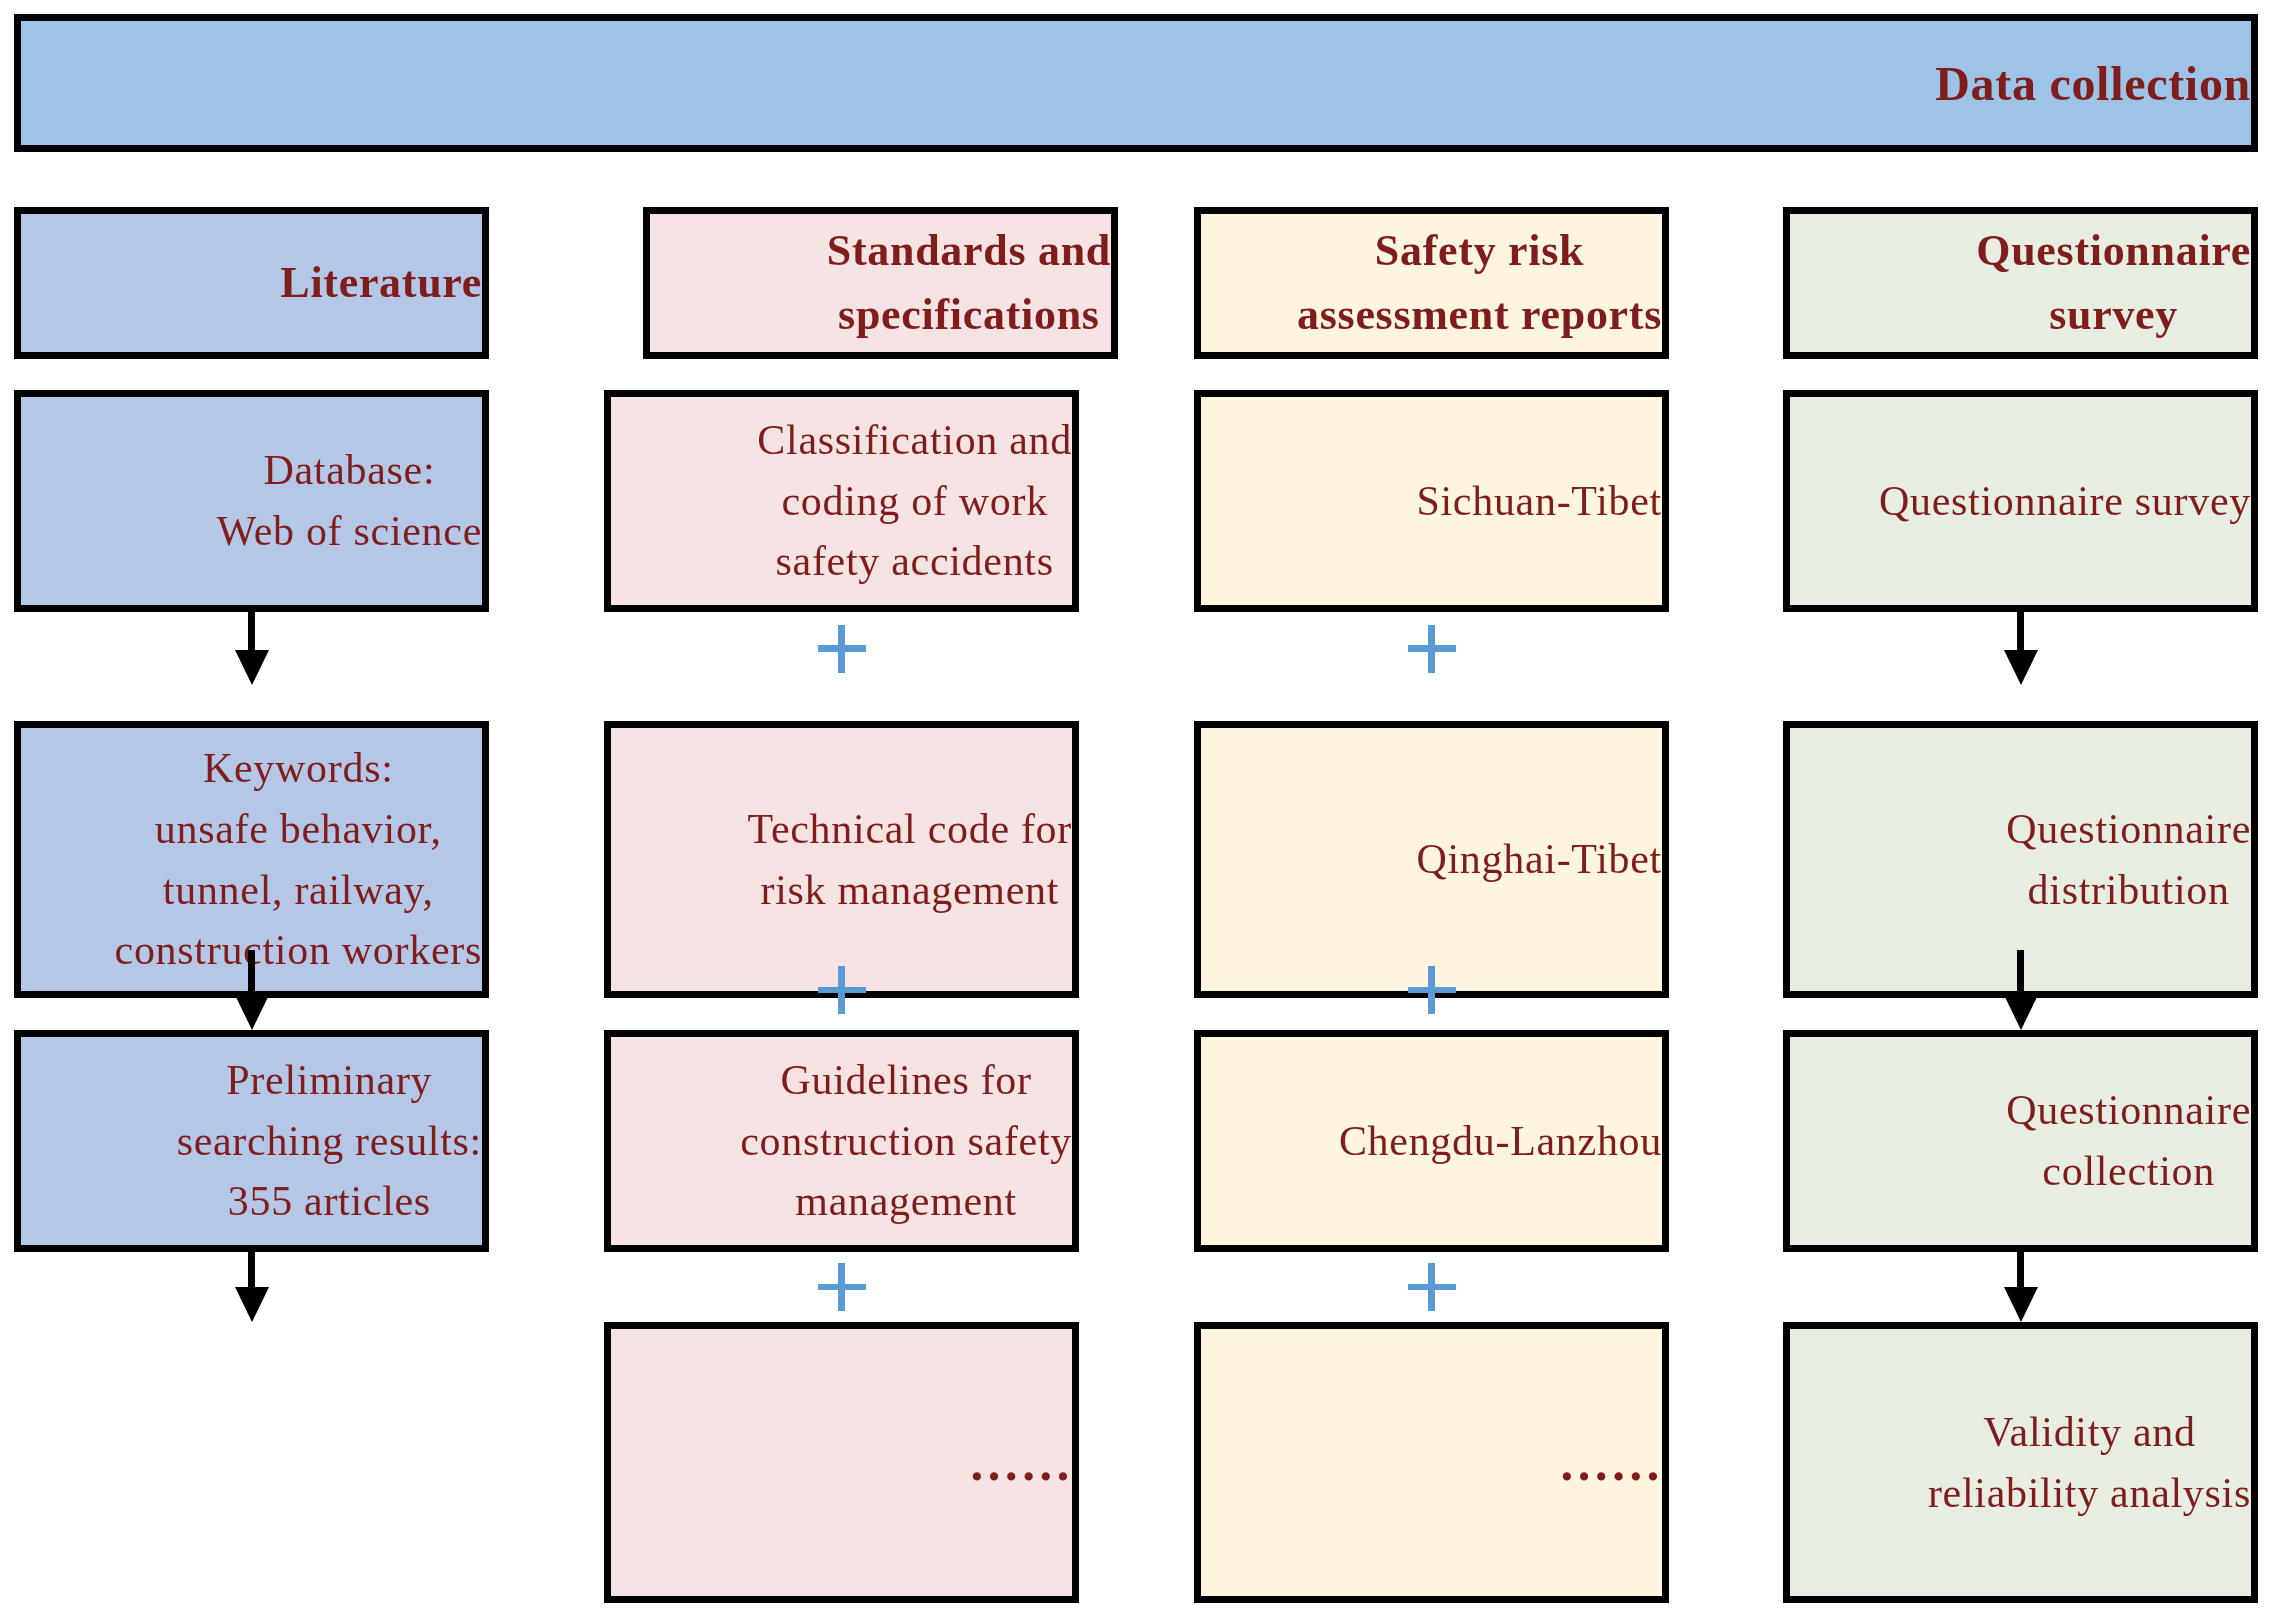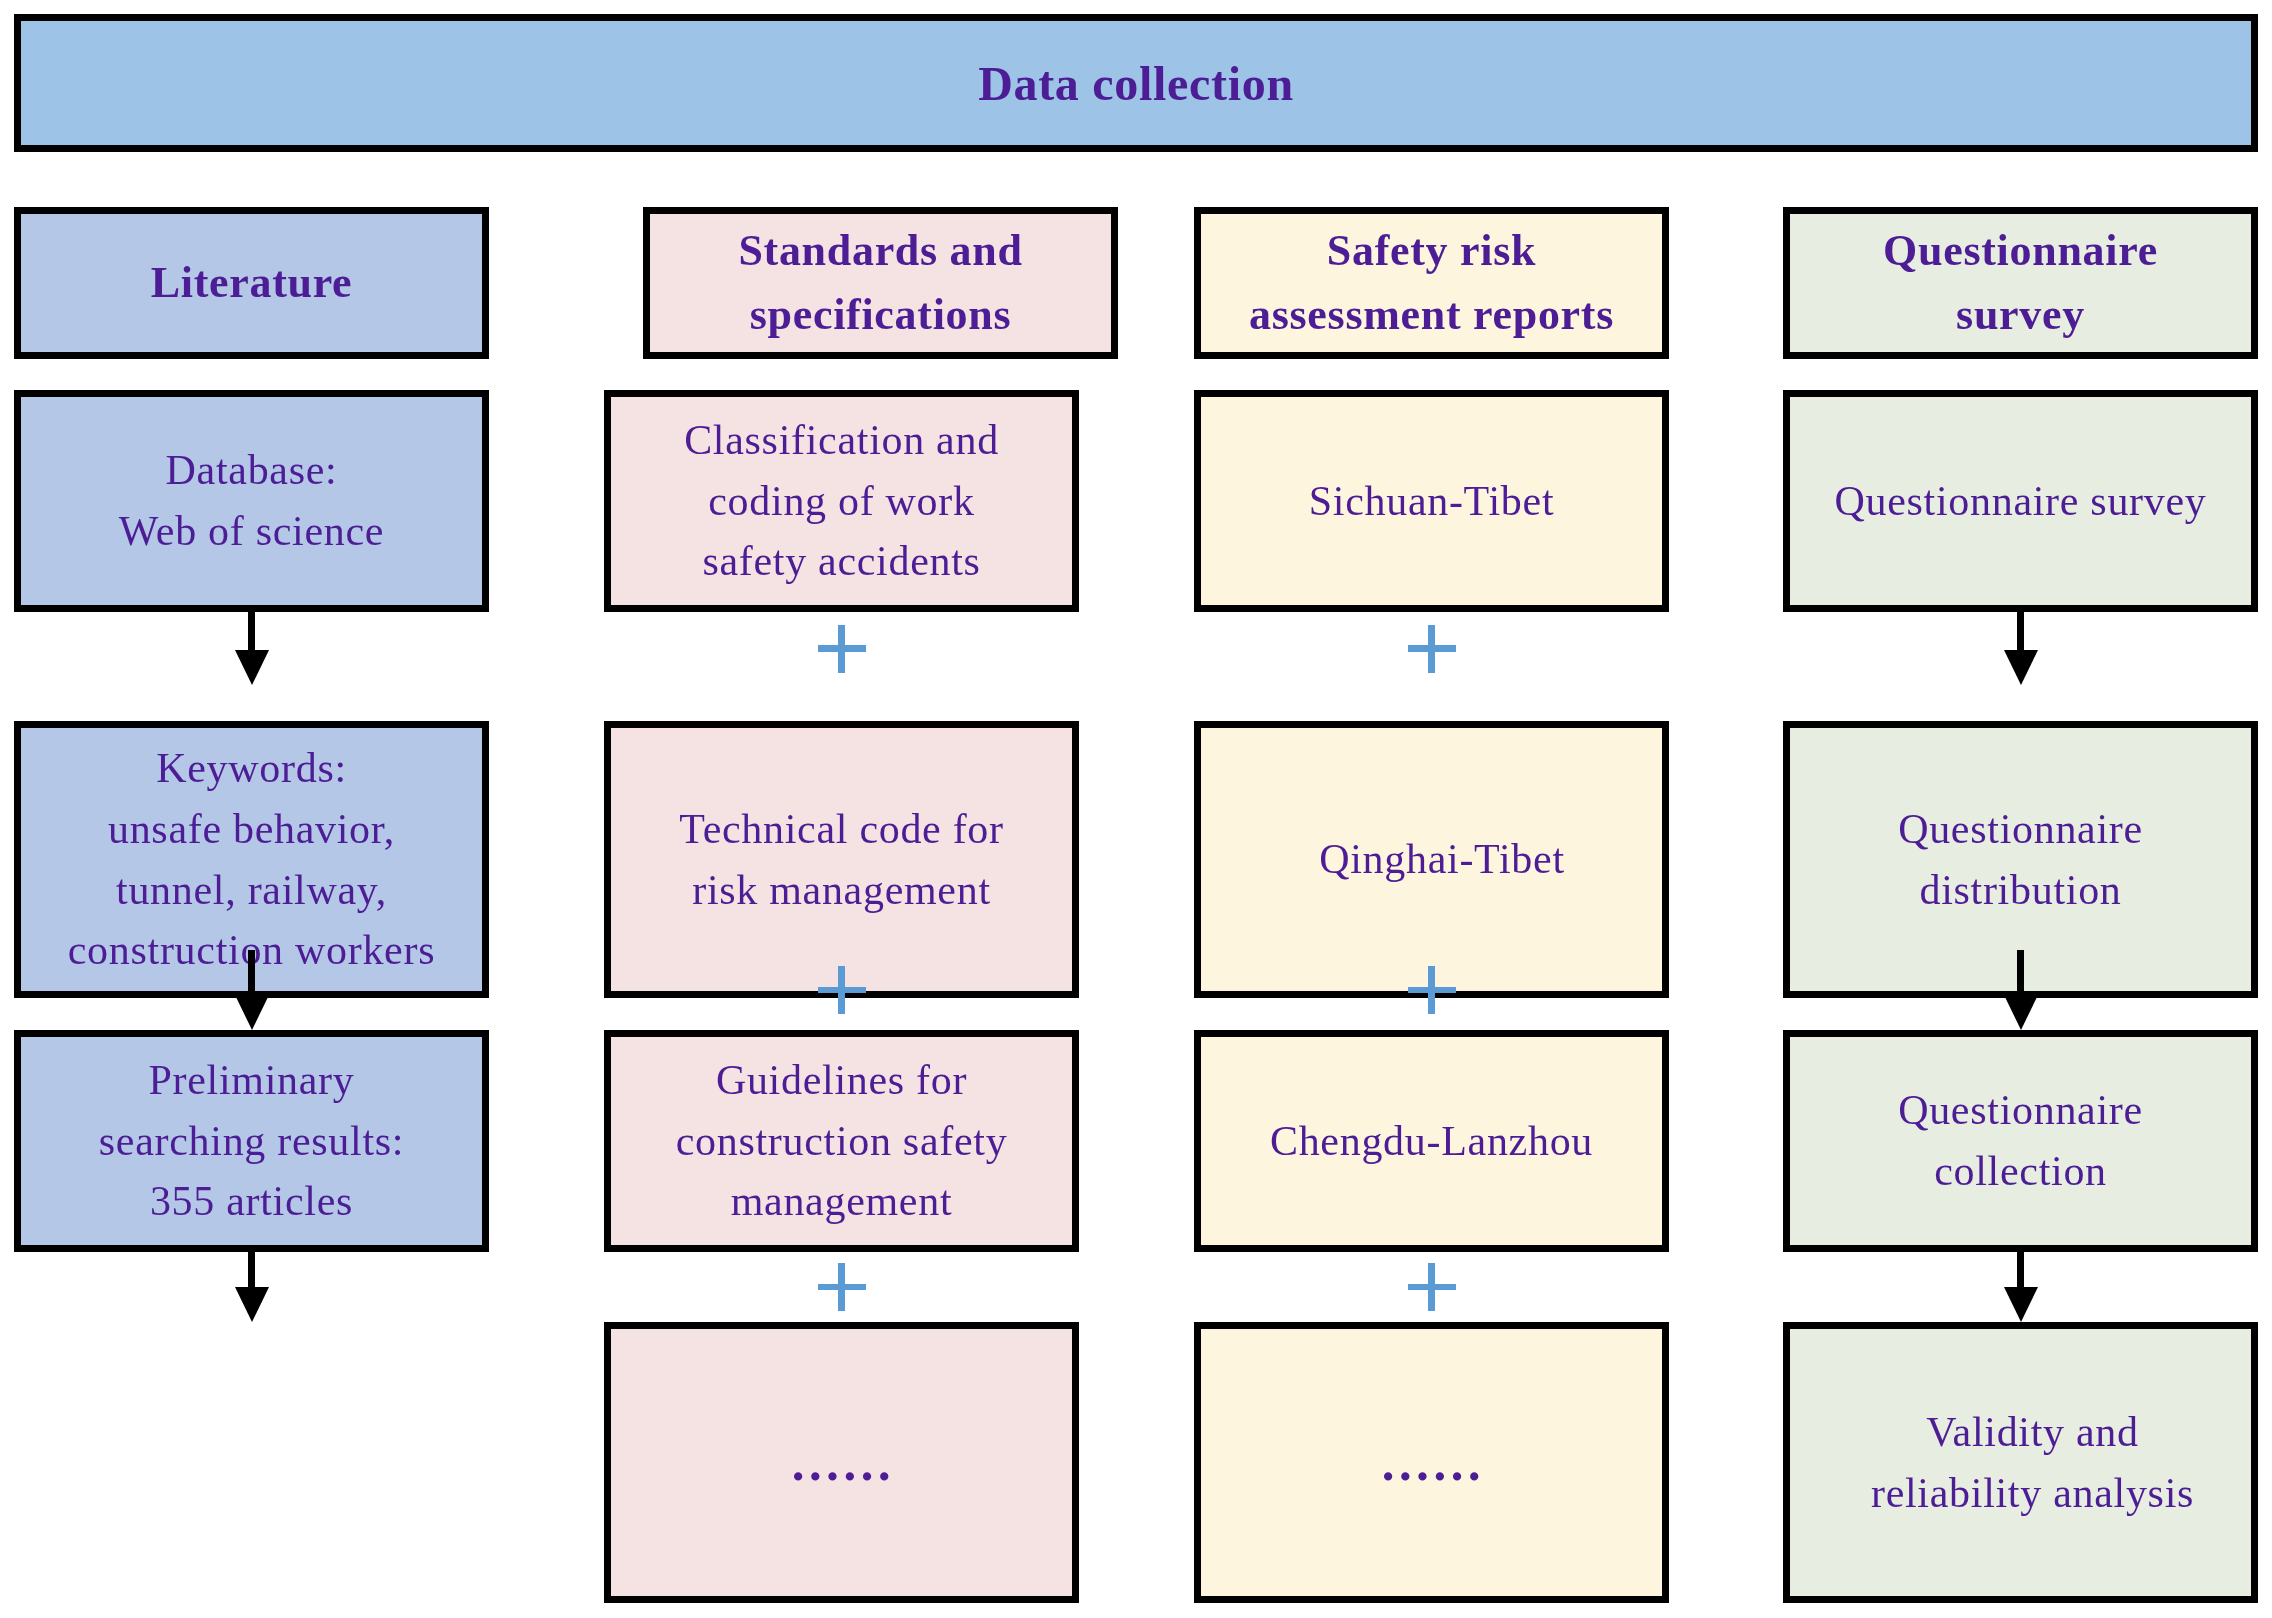--- a/index.html
+++ b/index.html
@@ -15,23 +15,23 @@
     background: #ffffff;
     overflow: hidden;
   }
   
   .fbox {
     position: absolute;
     box-sizing: border-box;
     border: 7.7px solid #000000;
     display: flex;
     align-items: center;
-    justify-content: center;
+    justify-content: flex-end;
     text-align: center;
-    color: #4c1d95;
+    color: #7f1d1d;
   }
   .fbox .txt {
     white-space: pre-line;
     letter-spacing: 0.7px;
   }
   
   .banner {
     left: 14px;
     top: 14px;
     width: 2244px;

